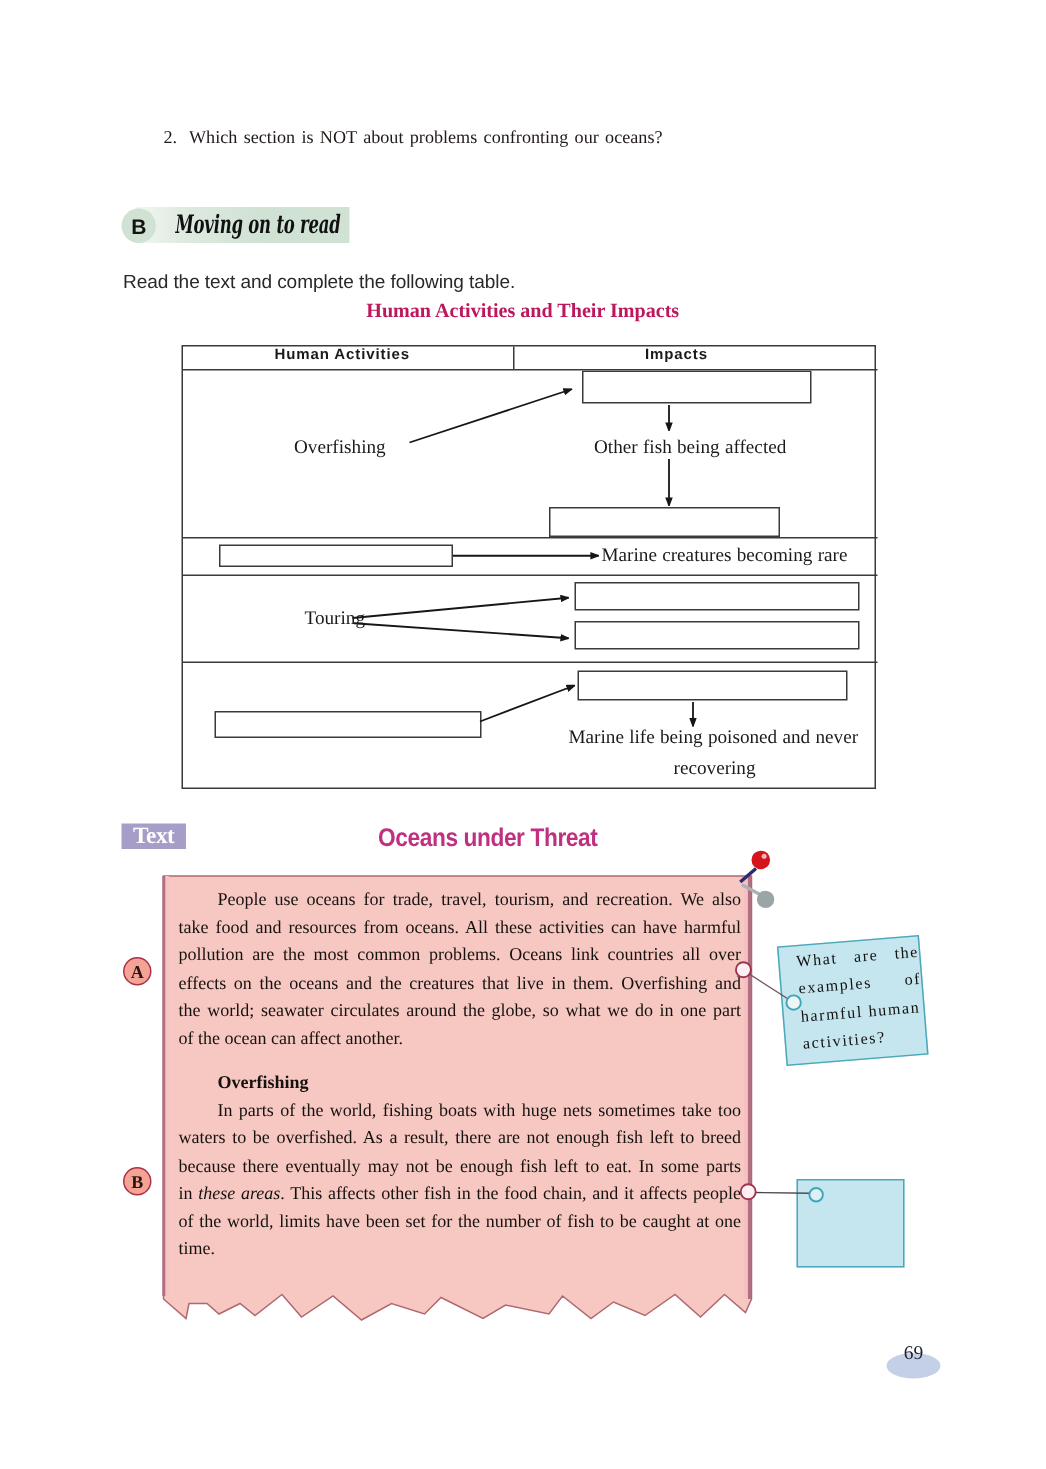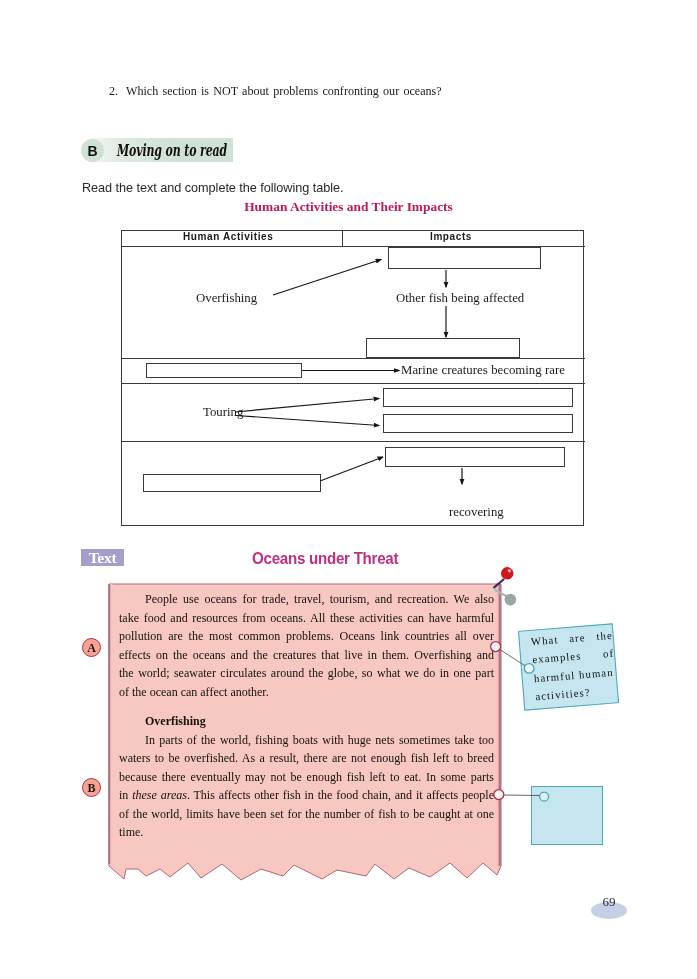--- a/index.html
+++ b/index.html
@@ -114,20 +114,21 @@
   <div class="ebox" style="left:146px;top:363px;width:156px;height:15px"></div>
   <div class="ebox" style="left:383px;top:388px;width:190px;height:19px"></div>
   <div class="ebox" style="left:383px;top:414px;width:190px;height:19px"></div>
   <div class="ebox" style="left:385px;top:447px;width:180px;height:20px"></div>
   <div class="ebox" style="left:143px;top:474px;width:178px;height:18px"></div>
 
   <div class="tlab" style="left:196px;top:291px">Overfishing</div>
   <div class="tlab" style="left:396px;top:291px">Other fish being affected</div>
   <div class="tlab" style="left:401px;top:363px">Marine creatures becoming rare</div>
   <div class="tlab" style="left:203px;top:405px">Touring</div>
+  <div class="tlab" style="left:379px;top:484px">Marine life being poisoned and never</div>
   <div class="tlab" style="left:449px;top:505px">recovering</div>
 
   <svg width="697" height="979">
     <defs>
       <marker id="ah" markerWidth="6" markerHeight="6" refX="5.4" refY="2.5" markerUnits="userSpaceOnUse" orient="auto">
         <path d="M0,0 L6.8,2.5 L0,5 z" fill="#161616"></path>
       </marker>
     </defs>
     <g stroke="#161616" stroke-width="1.2" fill="none" marker-end="url(#ah)">
       <line x1="273" y1="295" x2="381" y2="259.5"></line>

